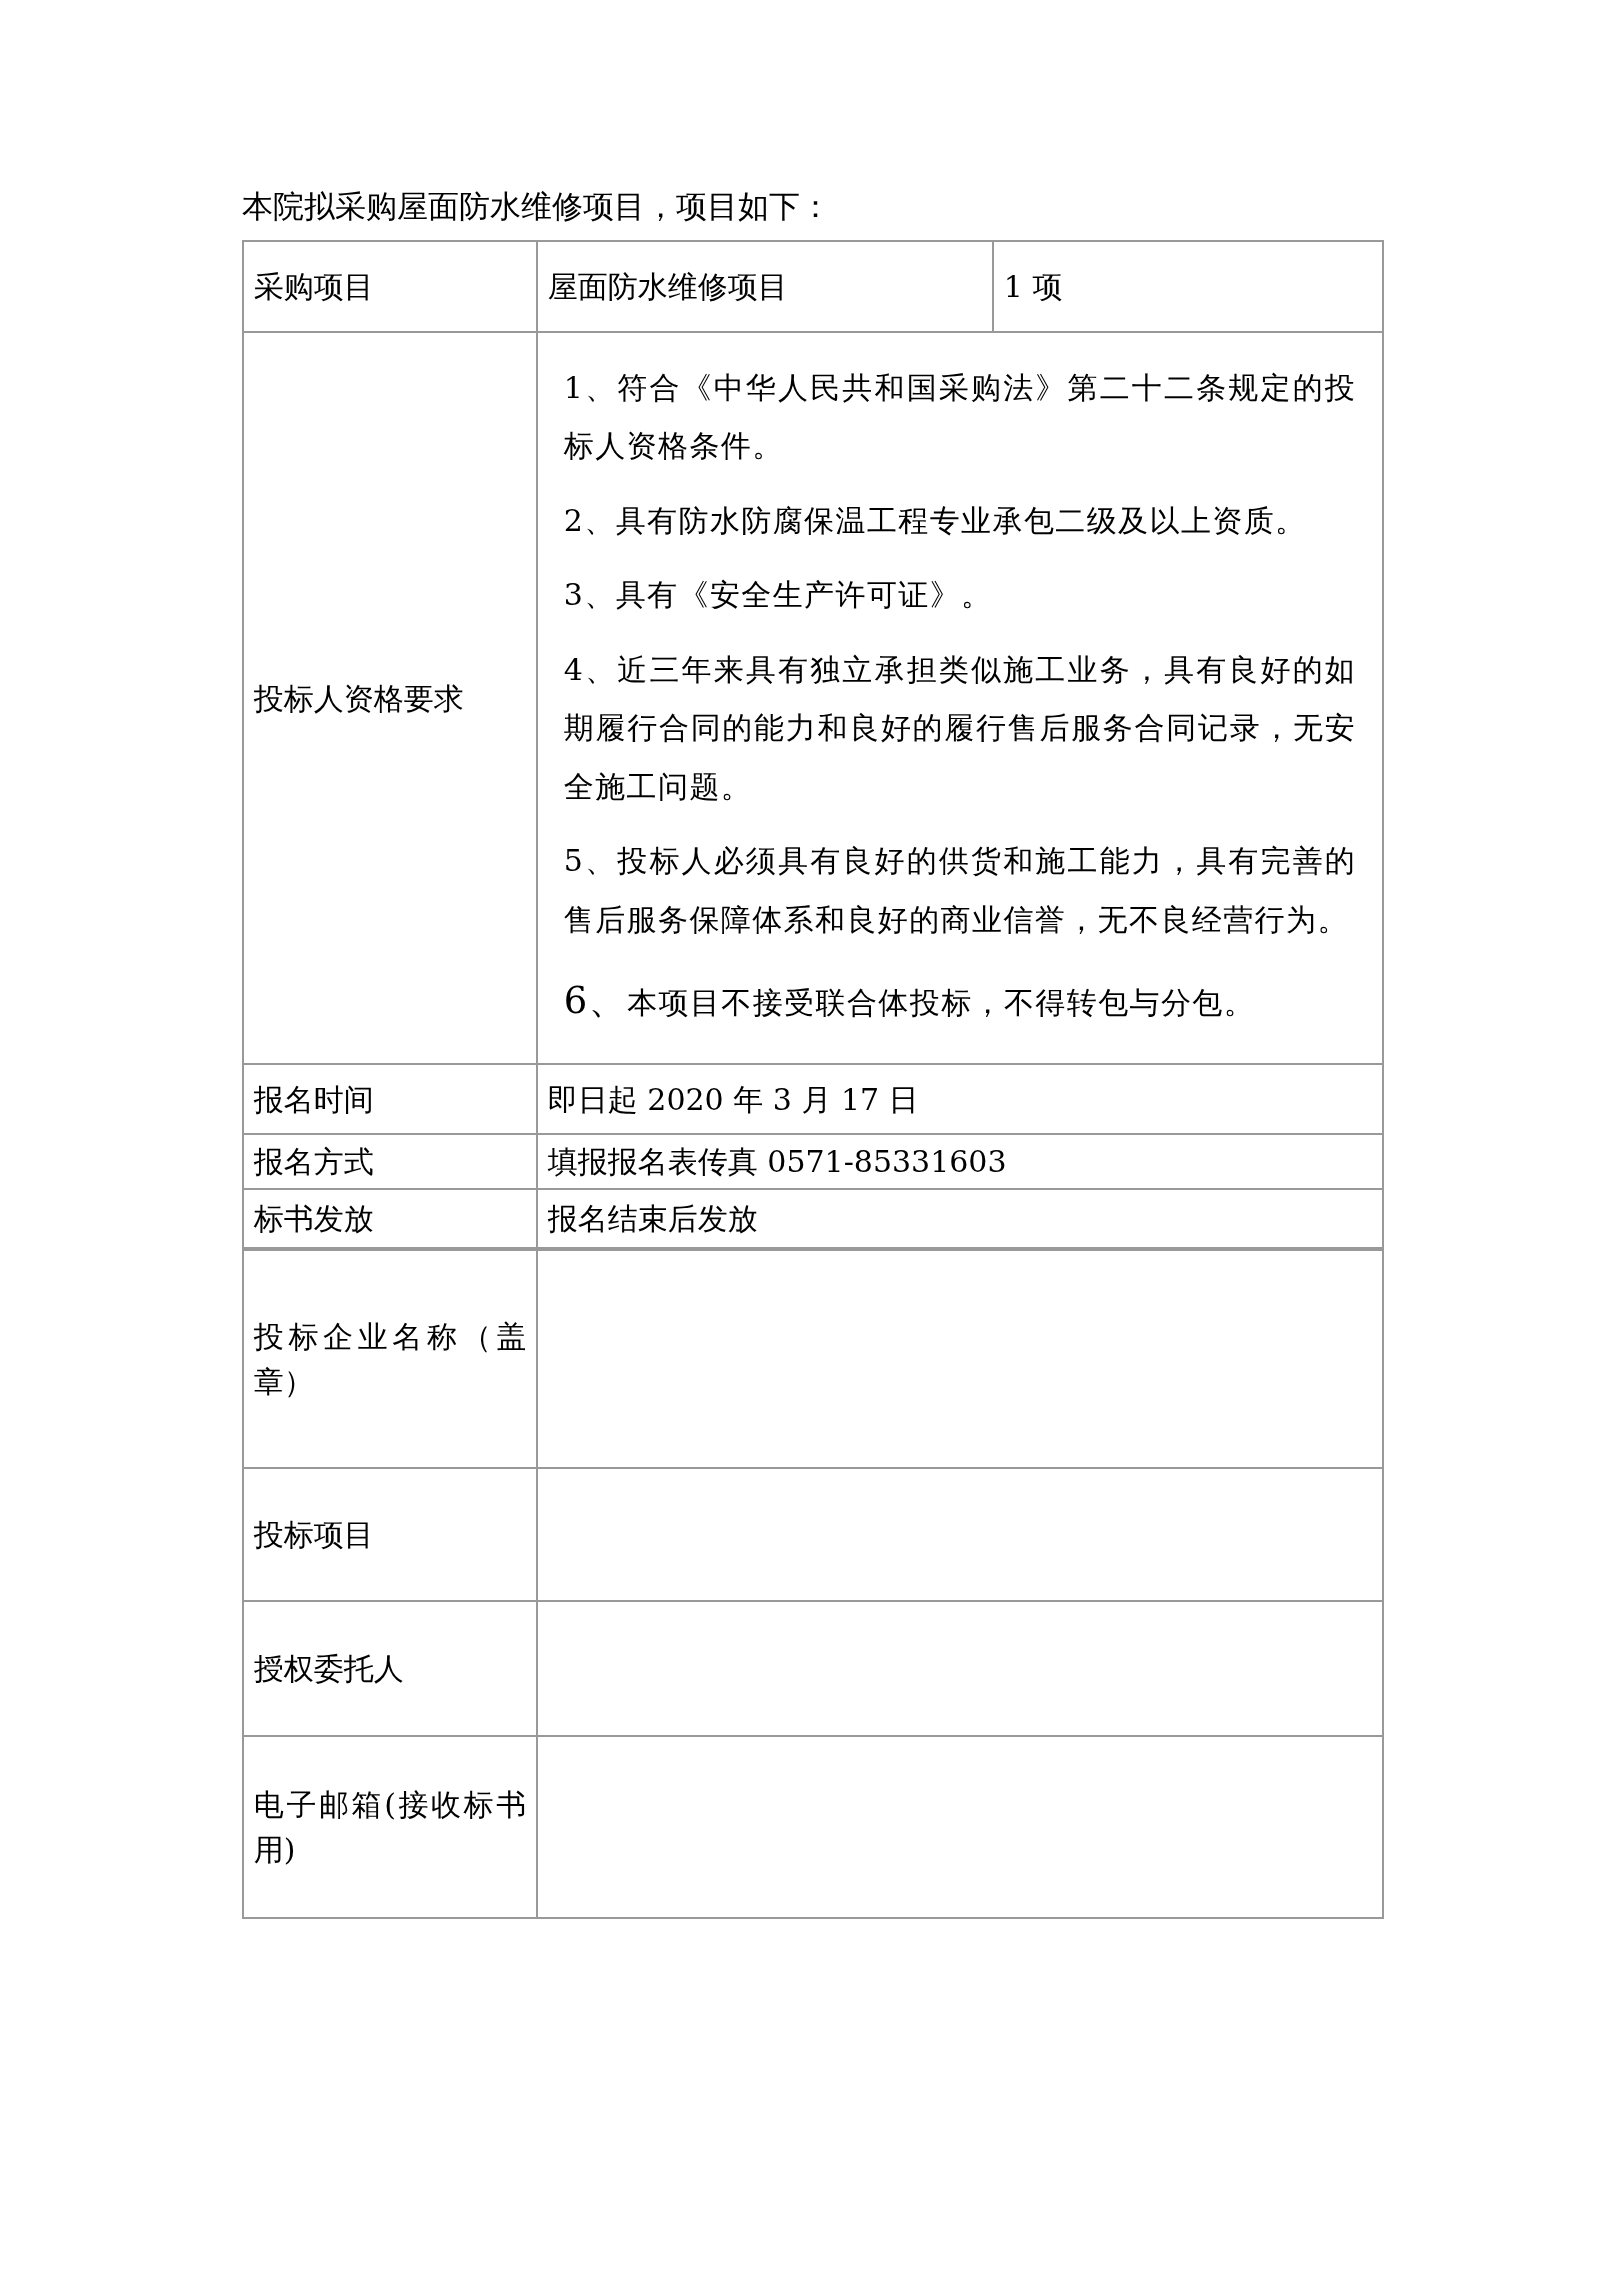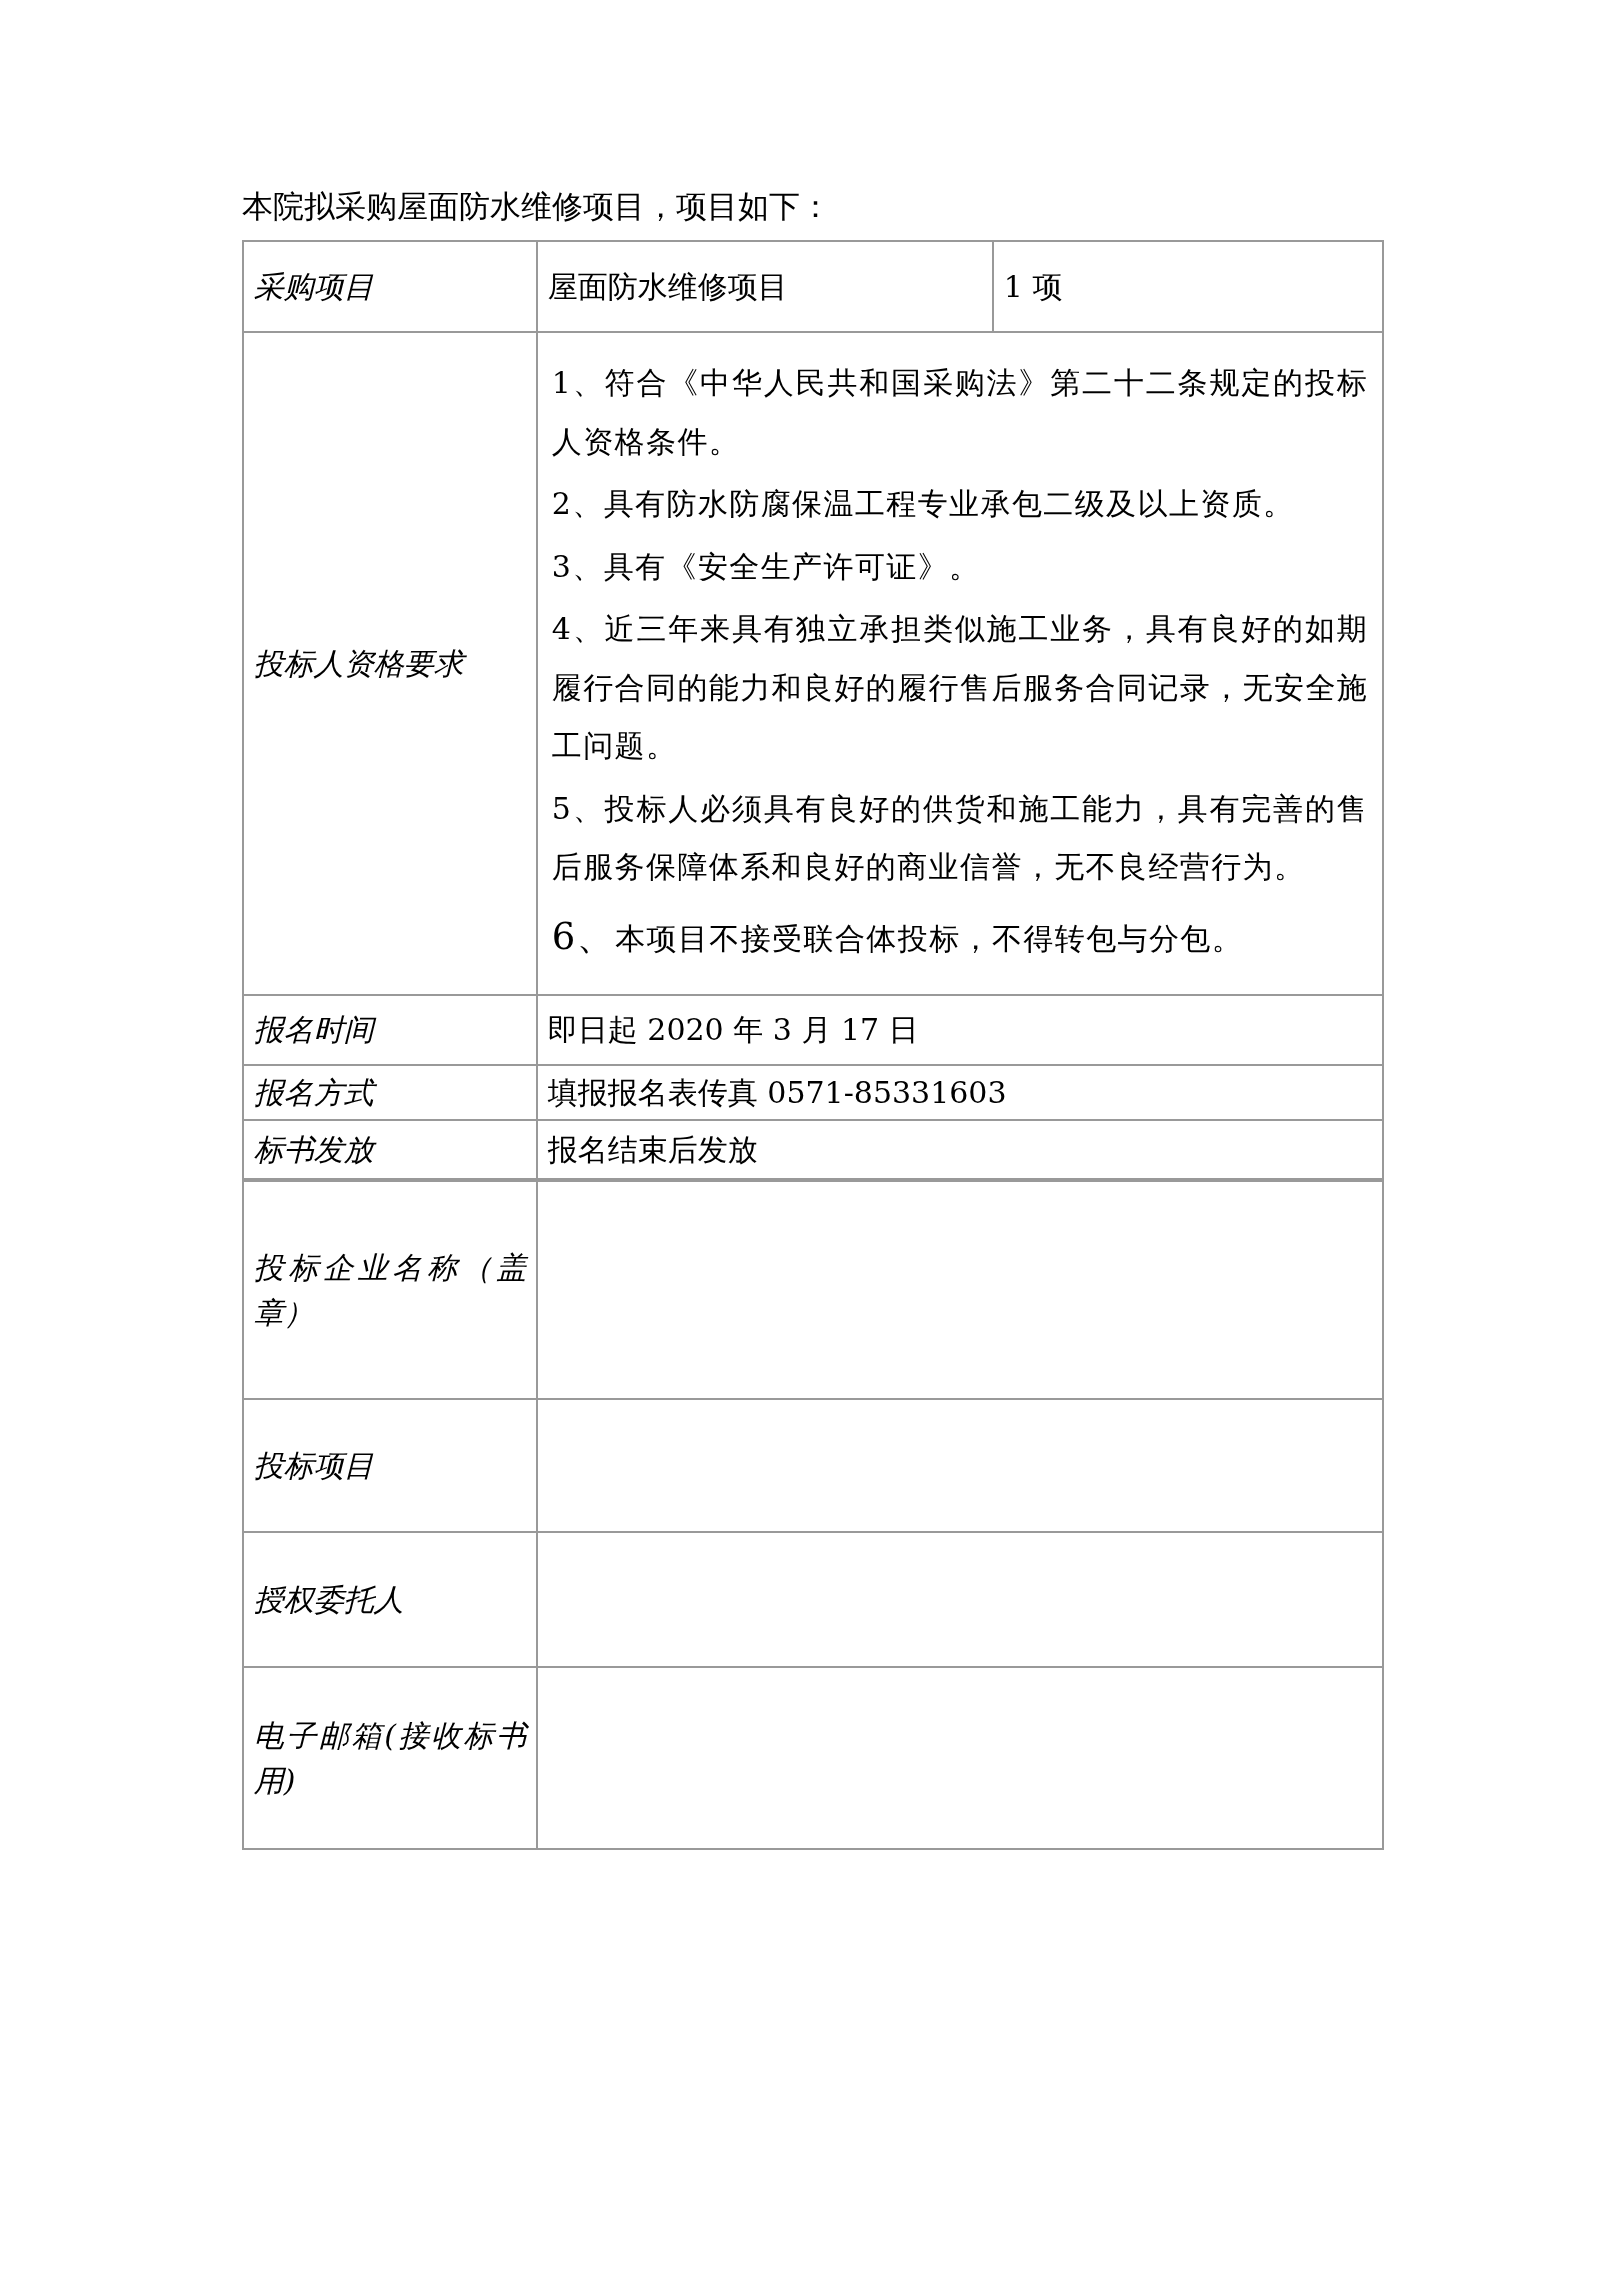--- a/index.html
+++ b/index.html
@@ -36,21 +36,21 @@
   .t1-r2 { height: 663px; }
   .t1-r3 { height: 70px; }
   .t1-r4 { height: 49px; }
   .t1-r5 { height: 59px; }
   .t1-r6 { height: 65px; }
   .qual-cell {
     vertical-align: middle;
     padding: 9.8px 9.8px;
   }
   .qual-cell p {
-    margin: 4px;
+    margin: 16px;
     line-height: 1.95;
     letter-spacing: 1.4px;
     text-align: justify;
     text-justify: inter-character;
   }
   .qual-num { }
   .qual-cell p:last-child .qual-num {
     font-size: 37px;
   }
   
@@ -60,21 +60,20 @@
     margin: 23.5px 0 7.8px 0;
   }
   
   .t2-r1 { height: 218px; }
   .t2-r2 { height: 133px; padding-left: 28px; }
   .t2-r3 { height: 135px; border-radius: 9px; }
   .t2-r4 { height: 182px; }
   .label-cell {
     text-align: justify;
     text-justify: inter-character;
-    font-style: italic;
   }
 </style>
 </head>
 <body>
 
 <div class="page">
 
   <p class="intro">本院拟采购屋面防水维修项目，项目如下：</p>
 
   <table>

